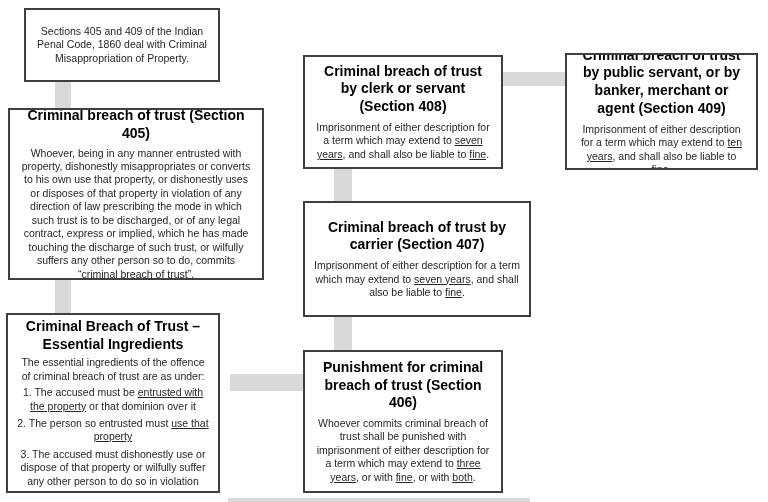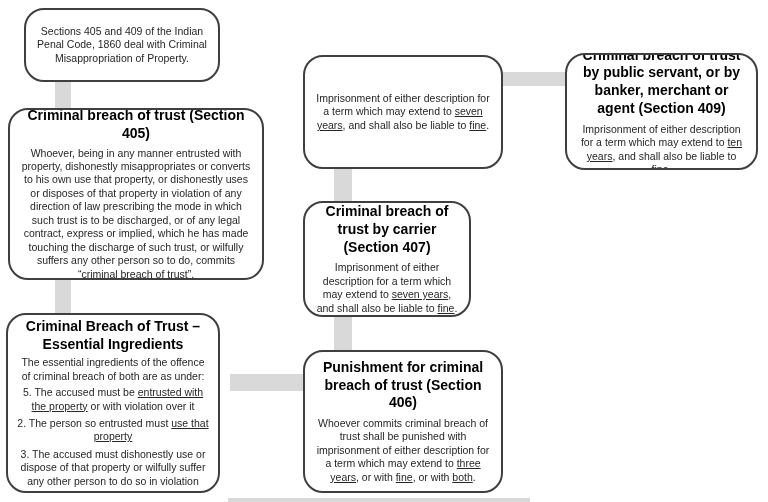--- a/index.html
+++ b/index.html
@@ -18,21 +18,21 @@
     position: absolute;
     background: var(--connector, #d9d9d9);
     z-index: 0;
   }
   .box {
     position: absolute;
     z-index: 1;
     box-sizing: border-box;
     background: var(--box-fill, #ffffff);
     border: 2px solid var(--box-border, #3f3f3f);
-    border-radius: 20px;
+    border-radius: 0;
     display: flex;
     flex-direction: column;
     justify-content: center;
     align-items: center;
     text-align: center;
     padding: 5px 9px;
     gap: 5px;
     overflow: hidden;
   }
   .box .title {
@@ -67,38 +67,39 @@
     <div class="body">Sections 405 and 409 of the Indian Penal Code, 1860 deal with Criminal Misappropriation of Property.</div>
   </div>
 
   <div class="box" style="left:8px; top:108px; width:256px; height:172px; gap:4px;">
     <div class="title">Criminal breach of trust (Section 405)</div>
     <div class="body">Whoever, being in any manner entrusted with property, dishonestly misappropriates or converts to his own use that property, or dishonestly uses or disposes of that property in violation of any direction of law prescribing the mode in which such trust is to be discharged, or of any legal contract, express or implied, which he has made touching the discharge of such trust, or wilfully suffers any other person so to do, commits “criminal breach of trust”.</div>
   </div>
 
   <div class="box tight" style="left:6px; top:313px; width:214px; height:180px;">
     <div class="title">Criminal Breach of Trust – Essential Ingredients</div>
-    <div class="body">The essential ingredients of the offence of criminal breach of both are as under:</div>
+    <div class="body">The essential ingredients of the offence of criminal breach of trust are as under:</div>
     <div class="list">
-      <div class="body"><span>5. The accused must be </span><span class="u">entrusted with the property</span><span> or with violation over it</span></div>
+      <div class="body"><span>1. The accused must be </span><span class="u">entrusted with the property</span><span> or that dominion over it</span></div>
       <div class="body"><span>2. The person so entrusted must </span><span class="u">use that property</span></div>
       <div class="body"><span>3. The accused must dishonestly use or dispose of that property or wilfully suffer any other person to do so in violation</span></div>
     </div>
   </div>
 
   <div class="box" style="left:303px; top:55px; width:200px; height:114px;">
+    <div class="title">Criminal breach of trust by clerk or servant (Section 408)</div>
     <div class="body"><span>Imprisonment of either description for a term which may extend to </span><span class="u">seven years</span><span>, and shall also be liable to </span><span class="u">fine</span><span>.</span></div>
   </div>
 
   <div class="box" style="left:565px; top:53px; width:193px; height:117px;">
     <div class="title">Criminal breach of trust by public servant, or by banker, merchant or agent (Section 409)</div>
     <div class="body"><span>Imprisonment of either description for a term which may extend to </span><span class="u">ten years</span><span>, and shall also be liable to </span><span class="u">fine</span><span>.</span></div>
   </div>
 
-  <div class="box" style="left:303px; top:201px; width:168px; height:116px;">
+  <div class="box" style="left:303px; top:201px; width:228px; height:116px;">
     <div class="title">Criminal breach of trust by carrier (Section 407)</div>
     <div class="body"><span>Imprisonment of either description for a term which may extend to </span><span class="u">seven years</span><span>, and shall also be liable to </span><span class="u">fine</span><span>.</span></div>
   </div>
 
   <div class="box" style="left:303px; top:350px; width:200px; height:143px;padding-left:9px;">
     <div class="title">Punishment for criminal breach of trust (Section 406)</div>
     <div class="body"><span>Whoever commits criminal breach of trust shall be punished with imprisonment of either description for a term which may extend to </span><span class="u">three years</span><span>, or with </span><span class="u">fine</span><span>, or with </span><span class="u">both</span><span>.</span></div>
   </div>
 
 </div>

